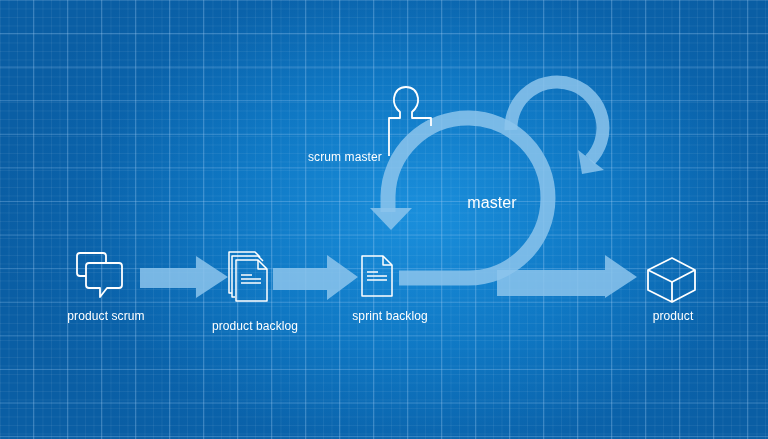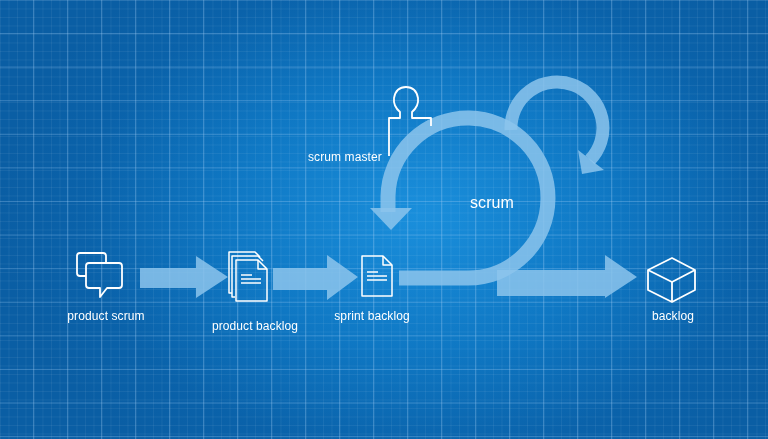--- a/index.html
+++ b/index.html
@@ -83,18 +83,18 @@
     </g>
 
     <g fill="none" stroke="#ffffff" stroke-width="1.8" stroke-linejoin="round">
       <path d="M 672,258 L 695,270 L 695,290 L 672,302 L 648,290 L 648,270 Z"></path>
       <path d="M 648,270 L 672,282 L 695,270"></path>
       <line x1="672" y1="282" x2="672" y2="302"></line>
     </g>
   </svg>
 
   <div class="label scrum" style="left:308px; top:138px;margin-top:12px;">scrum master</div>
-  <div class="label sprint" style="left:492px; top:194px;">scrum</div>
+  <div class="label sprint" style="left:492px; top:194px;">master</div>
   <div class="label" style="left:106px; top:309px;">product scrum</div>
   <div class="label" style="left:255px; top:319px;">product backlog</div>
-  <div class="label" style="left:372px; top:309px;">sprint backlog</div>
-  <div class="label" style="left:673px; top:309px;">backlog</div>
+  <div class="label" style="left:390px; top:309px;">sprint backlog</div>
+  <div class="label" style="left:673px; top:309px;">product</div>
 </div>
 
 </body></html>

